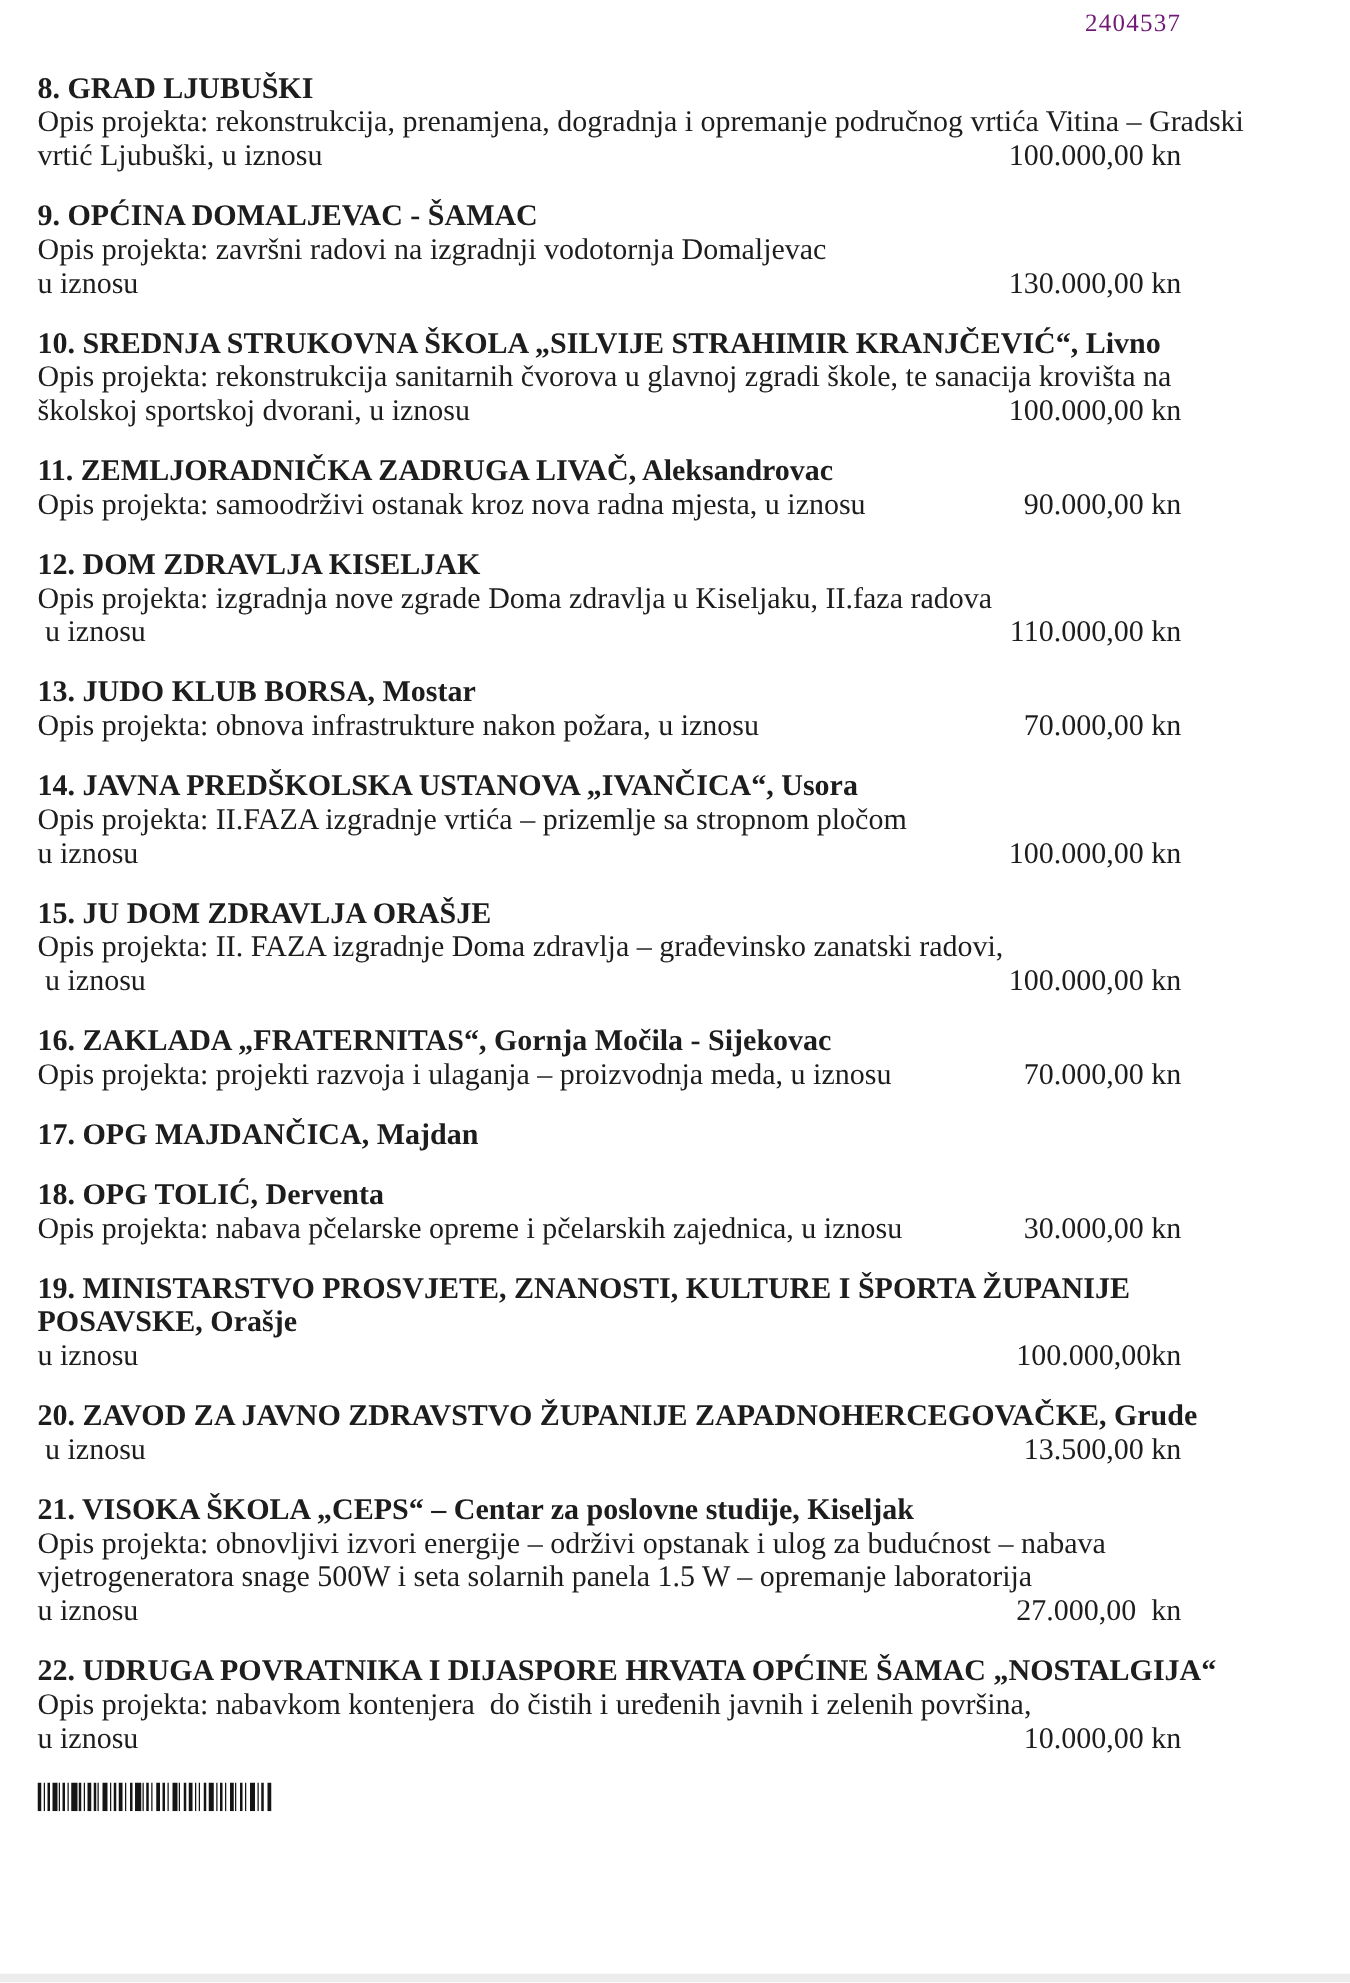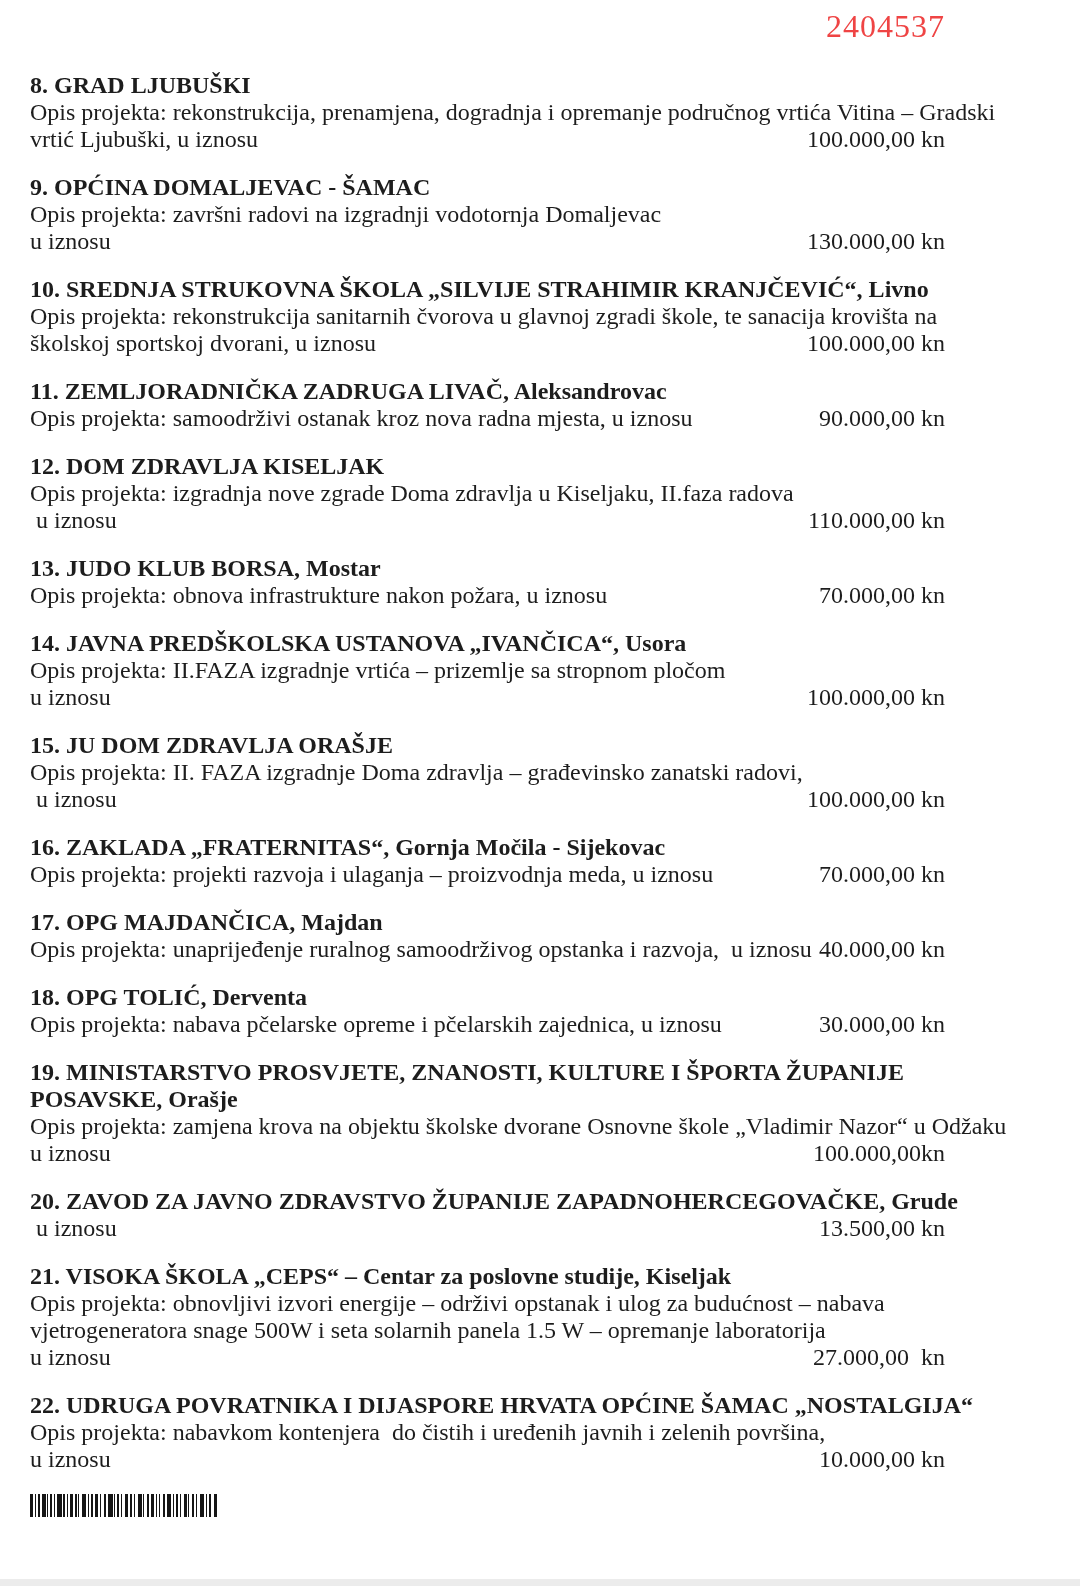--- a/index.html
+++ b/index.html
@@ -9,22 +9,22 @@
     color: #1d1d1d;
     position: relative;
     overflow: hidden;
   }
   .page {
     padding: 8px 135px 0 30px;
     width: 915px;
   }
   .doc-number {
     text-align: right;
-    font-size: 32px;
-    color: #ef4444;
+    font-size: 20px;
+    color: #701a75;
     letter-spacing: 1px;
     margin-bottom: 27px;
   }
   .item {
     font-size: 24px;
     line-height: 27px;
     margin-bottom: 21px;
   }
   .item-title { font-weight: bold; white-space: pre; }
   .line { position: relative; white-space: pre; }
@@ -94,32 +94,30 @@
     <div class="line"><span> u iznosu</span><span class="amount">100.000,00 kn</span></div>
   </div>
 
   <div class="item">
     <div class="item-title">16. ZAKLADA „FRATERNITAS“, Gornja Močila - Sijekovac</div>
     <div class="line"><span>Opis projekta: projekti razvoja i ulaganja – proizvodnja meda, u iznosu</span><span class="amount">70.000,00 kn</span></div>
   </div>
 
   <div class="item">
     <div class="item-title">17. OPG MAJDANČICA, Majdan</div>
-    <div class="line"><span>Opis projekta: unaprijeđenje ruralnog samoodrživog opstanka i razvoja,  u iznosu</span><span class="amount">40.000,00 kn</span></div>
   </div>
 
   <div class="item">
     <div class="item-title">18. OPG TOLIĆ, Derventa</div>
     <div class="line"><span>Opis projekta: nabava pčelarske opreme i pčelarskih zajednica, u iznosu</span><span class="amount">30.000,00 kn</span></div>
   </div>
 
   <div class="item">
     <div class="item-title">19. MINISTARSTVO PROSVJETE, ZNANOSTI, KULTURE I ŠPORTA ŽUPANIJE</div>
     <div class="item-title">POSAVSKE, Orašje</div>
-    <div class="line"><span>Opis projekta: zamjena krova na objektu školske dvorane Osnovne škole „Vladimir Nazor“ u Odžaku</span></div>
     <div class="line"><span>u iznosu</span><span class="amount">100.000,00kn</span></div>
   </div>
 
   <div class="item">
     <div class="item-title">20. ZAVOD ZA JAVNO ZDRAVSTVO ŽUPANIJE ZAPADNOHERCEGOVAČKE, Grude</div>
     <div class="line"><span> u iznosu</span><span class="amount">13.500,00 kn</span></div>
   </div>
 
   <div class="item">
     <div class="item-title">21. VISOKA ŠKOLA „CEPS“ – Centar za poslovne studije, Kiseljak</div>

